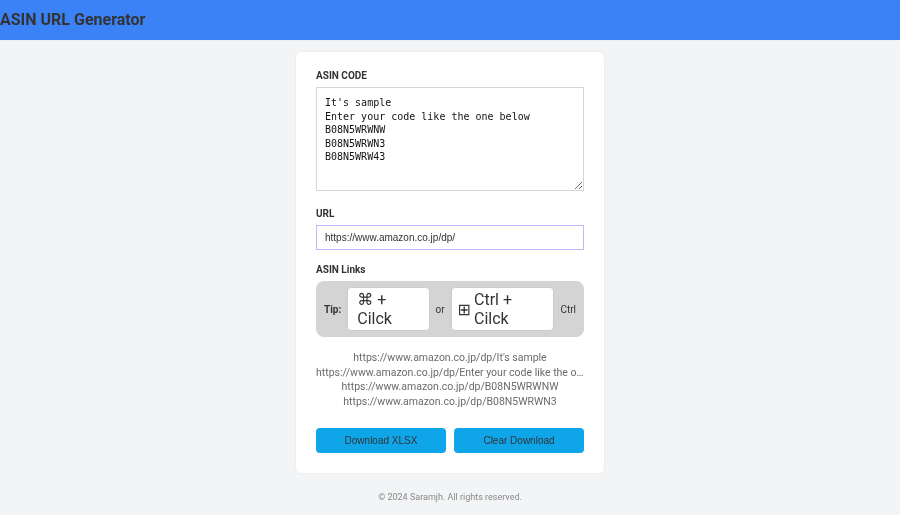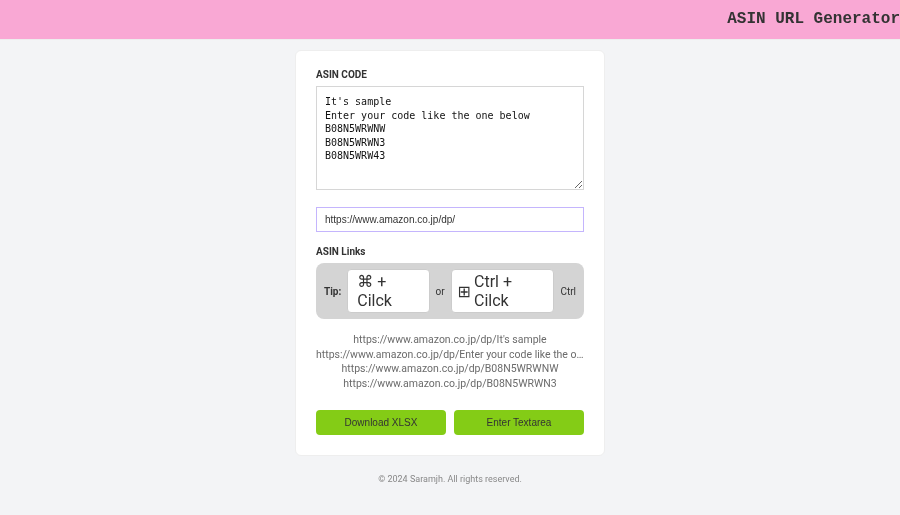--- a/index.html
+++ b/index.html
@@ -3,25 +3,24 @@
 <meta charset="utf-8">
 <style>
   * { box-sizing: border-box; margin: 0; padding: 0; }
   body {
     font-family: -apple-system, BlinkMacSystemFont, "Segoe UI", Roboto, Helvetica, Arial, sans-serif;
     background: #f3f4f6;
     color: #333;
     font-size: 13px;
   }
   .header {
-    background: #f9a8d4;
-    text-align: right;
+    background: #3b82f6;
+    text-align: left;
     padding: 10px 0 11px;
     border-bottom: 1px solid #eee;
-    font-family: Liberation Mono, monospace;
   }
   .header h1 {
     font-size: 16px;
     font-weight: 700;
     color: #333;
   }
   .card {
     width: 310px;
     margin: 10px auto 10px;
     background: #fff;
@@ -86,21 +85,21 @@
     line-height: 1.4;
   }
   .links div { white-space: nowrap; overflow: hidden; text-overflow: ellipsis; text-align: center; }
   .btnrow {
     display: flex;
     gap: 8px;
     margin-top: 18px;
   }
   .btn {
     flex: 1;
-    background: #84cc16;
+    background: #0ea5e9;
     border: none;
     border-radius: 4px;
     padding: 7px 0;
     font-size: 10px;
     color: #333;
     cursor: pointer;
   }
   .footer {
     text-align: center;
     font-size: 9px;
@@ -119,20 +118,21 @@
 <div class="card">
 
   <div class="label">ASIN CODE</div>
   <textarea placeholder="It's sample
 Enter your code like the one below
 B08N5WRWNW
 B08N5WRWN3
 B08N5WRW43" style=""></textarea>
 
   <div class="section">
+    <div class="label">URL</div>
     <input type="text" class="url-input" value="https://www.amazon.co.jp/dp/" style="">
   </div>
 
   <div class="section">
     <div class="label">ASIN Links</div>
     <div class="tipbar">
       <span class="bold">Tip:</span>
       <span class="chip">
         <span class="iconglyph"></span>
         <span>⌘ + Cilck</span>
@@ -148,18 +148,18 @@
     <div class="links">
       <div>https://www.amazon.co.jp/dp/It's sample</div>
       <div>https://www.amazon.co.jp/dp/Enter your code like the one below</div>
       <div>https://www.amazon.co.jp/dp/B08N5WRWNW</div>
       <div>https://www.amazon.co.jp/dp/B08N5WRWN3</div>
     </div>
   </div>
 
   <div class="btnrow">
     <button class="btn">Download XLSX</button>
-    <button class="btn">Enter Textarea</button>
+    <button class="btn">Clear Download</button>
   </div>
 
 </div>
 
 <div class="footer">© 2024 Saramjh. All rights reserved.</div>
 
 </body></html>

